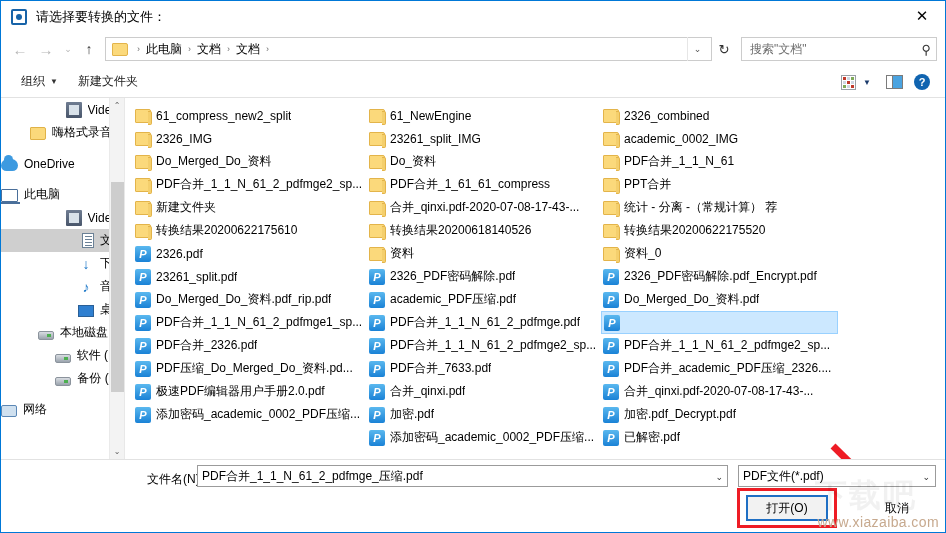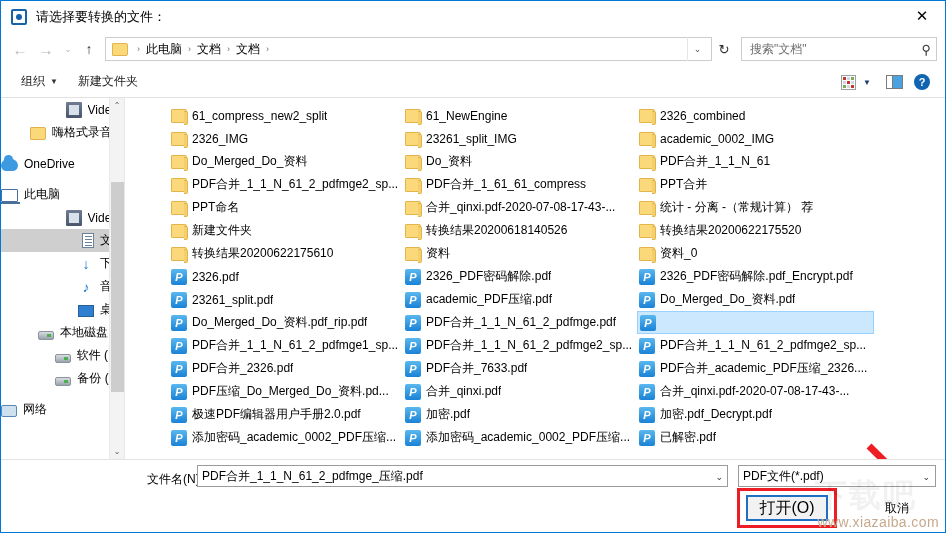--- a/index.html
+++ b/index.html
@@ -263,21 +263,20 @@
     background: #cdcdcd;
   }
 
   
   #filepane {
     flex: 1 1 auto;
     position: relative;
     background: #fff;
     overflow: hidden;
     padding: 6px 1px 0 0;
-    margin-left: 36px;
   }
   #filecols {
     display: flex;
     height: 100%;
     padding-left: 6px;
   }
   .filecol { width: 234px; flex: 0 0 234px; }
   .filecol.c3 { width: 245px; flex: 0 0 245px; }
   .frow {
     height: 23px;
@@ -377,21 +376,21 @@
     border: 3px solid #ee1c25;
     box-sizing: border-box;
   }
   #open-btn {
     position: absolute;
     left: 745px; top: 494px;
     width: 82px; height: 26px;
     border: 2px solid #1f6fc4;
     background: #f2f2f2;
     display: flex; align-items: center; justify-content: center;
-    font-size: 16px; color: #000;
+    font-size: 12px; color: #000;
   }
   #cancel-btn {
     position: absolute;
     left: 855px; top: 494px;
     width: 82px; height: 26px;
     background: #fff;
     display: flex; align-items: center; justify-content: center;
     font-size: 12px; color: #000;
   }
   #watermark {
@@ -565,24 +564,20 @@
             <div class="frow">
               <span class="fico folder"></span>
               <span class="fname">Do_Merged_Do_资料</span>
             </div>
             <div class="frow">
               <span class="fico folder"></span>
               <span class="fname">PDF合并_1_1_N_61_2_pdfmge2_sp...</span>
             </div>
             <div class="frow">
               <span class="fico folder"></span>
-              <span class="fname">PPT命名</span>
-            </div>
-            <div class="frow">
-              <span class="fico folder"></span>
               <span class="fname">新建文件夹</span>
             </div>
             <div class="frow">
               <span class="fico folder"></span>
               <span class="fname">转换结果20200622175610</span>
             </div>
             <div class="frow">
               <span class="fico pdf">P</span>
               <span class="fname">2326.pdf</span>
             </div>

